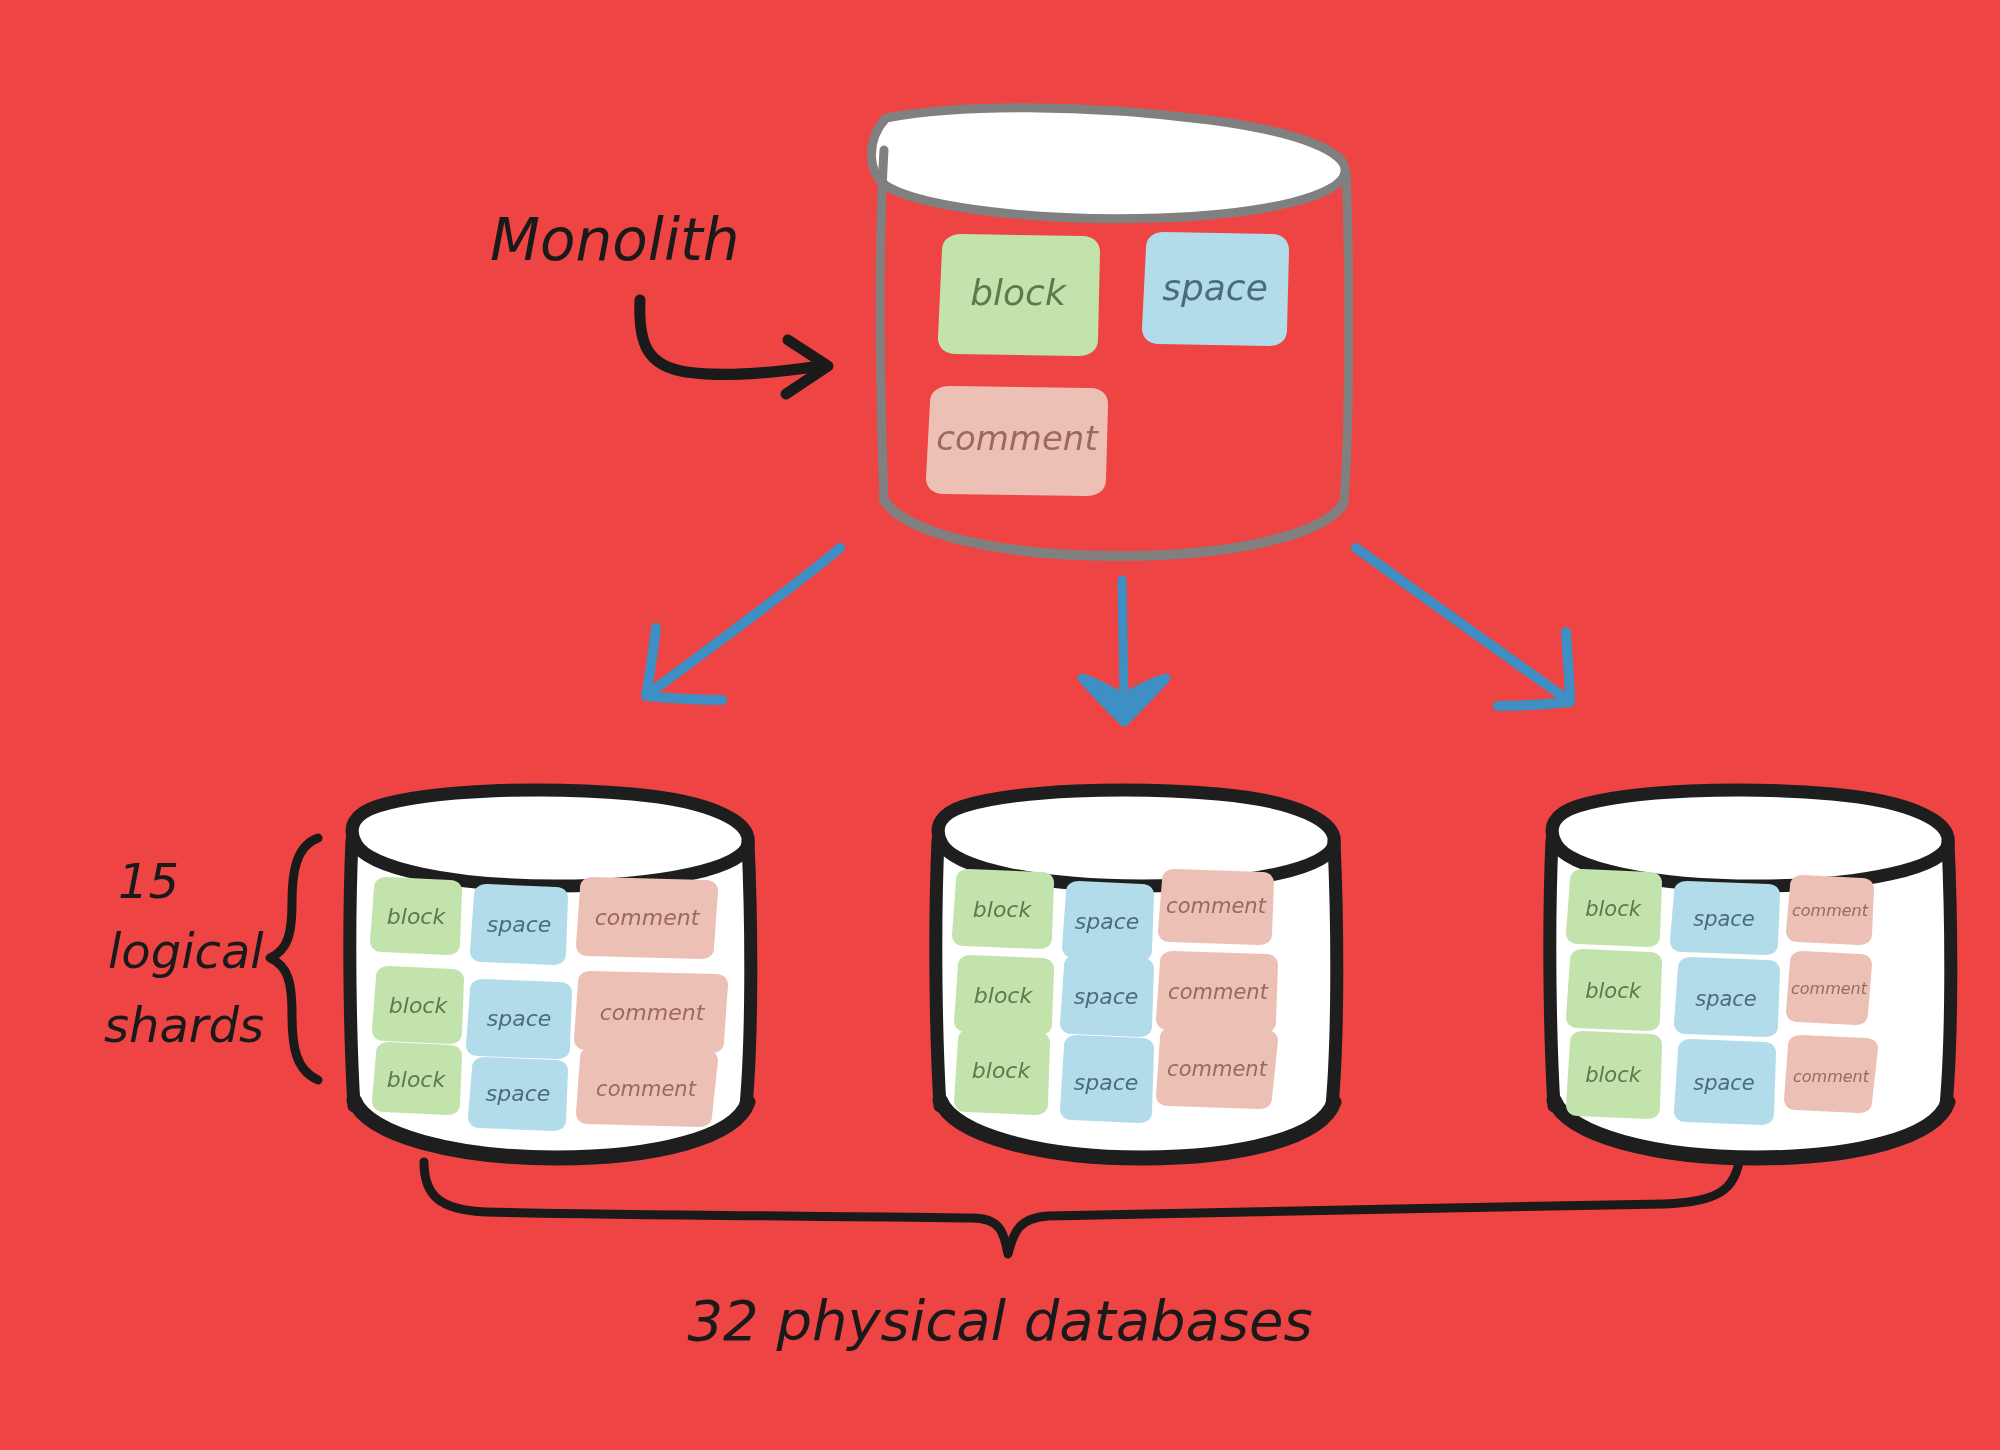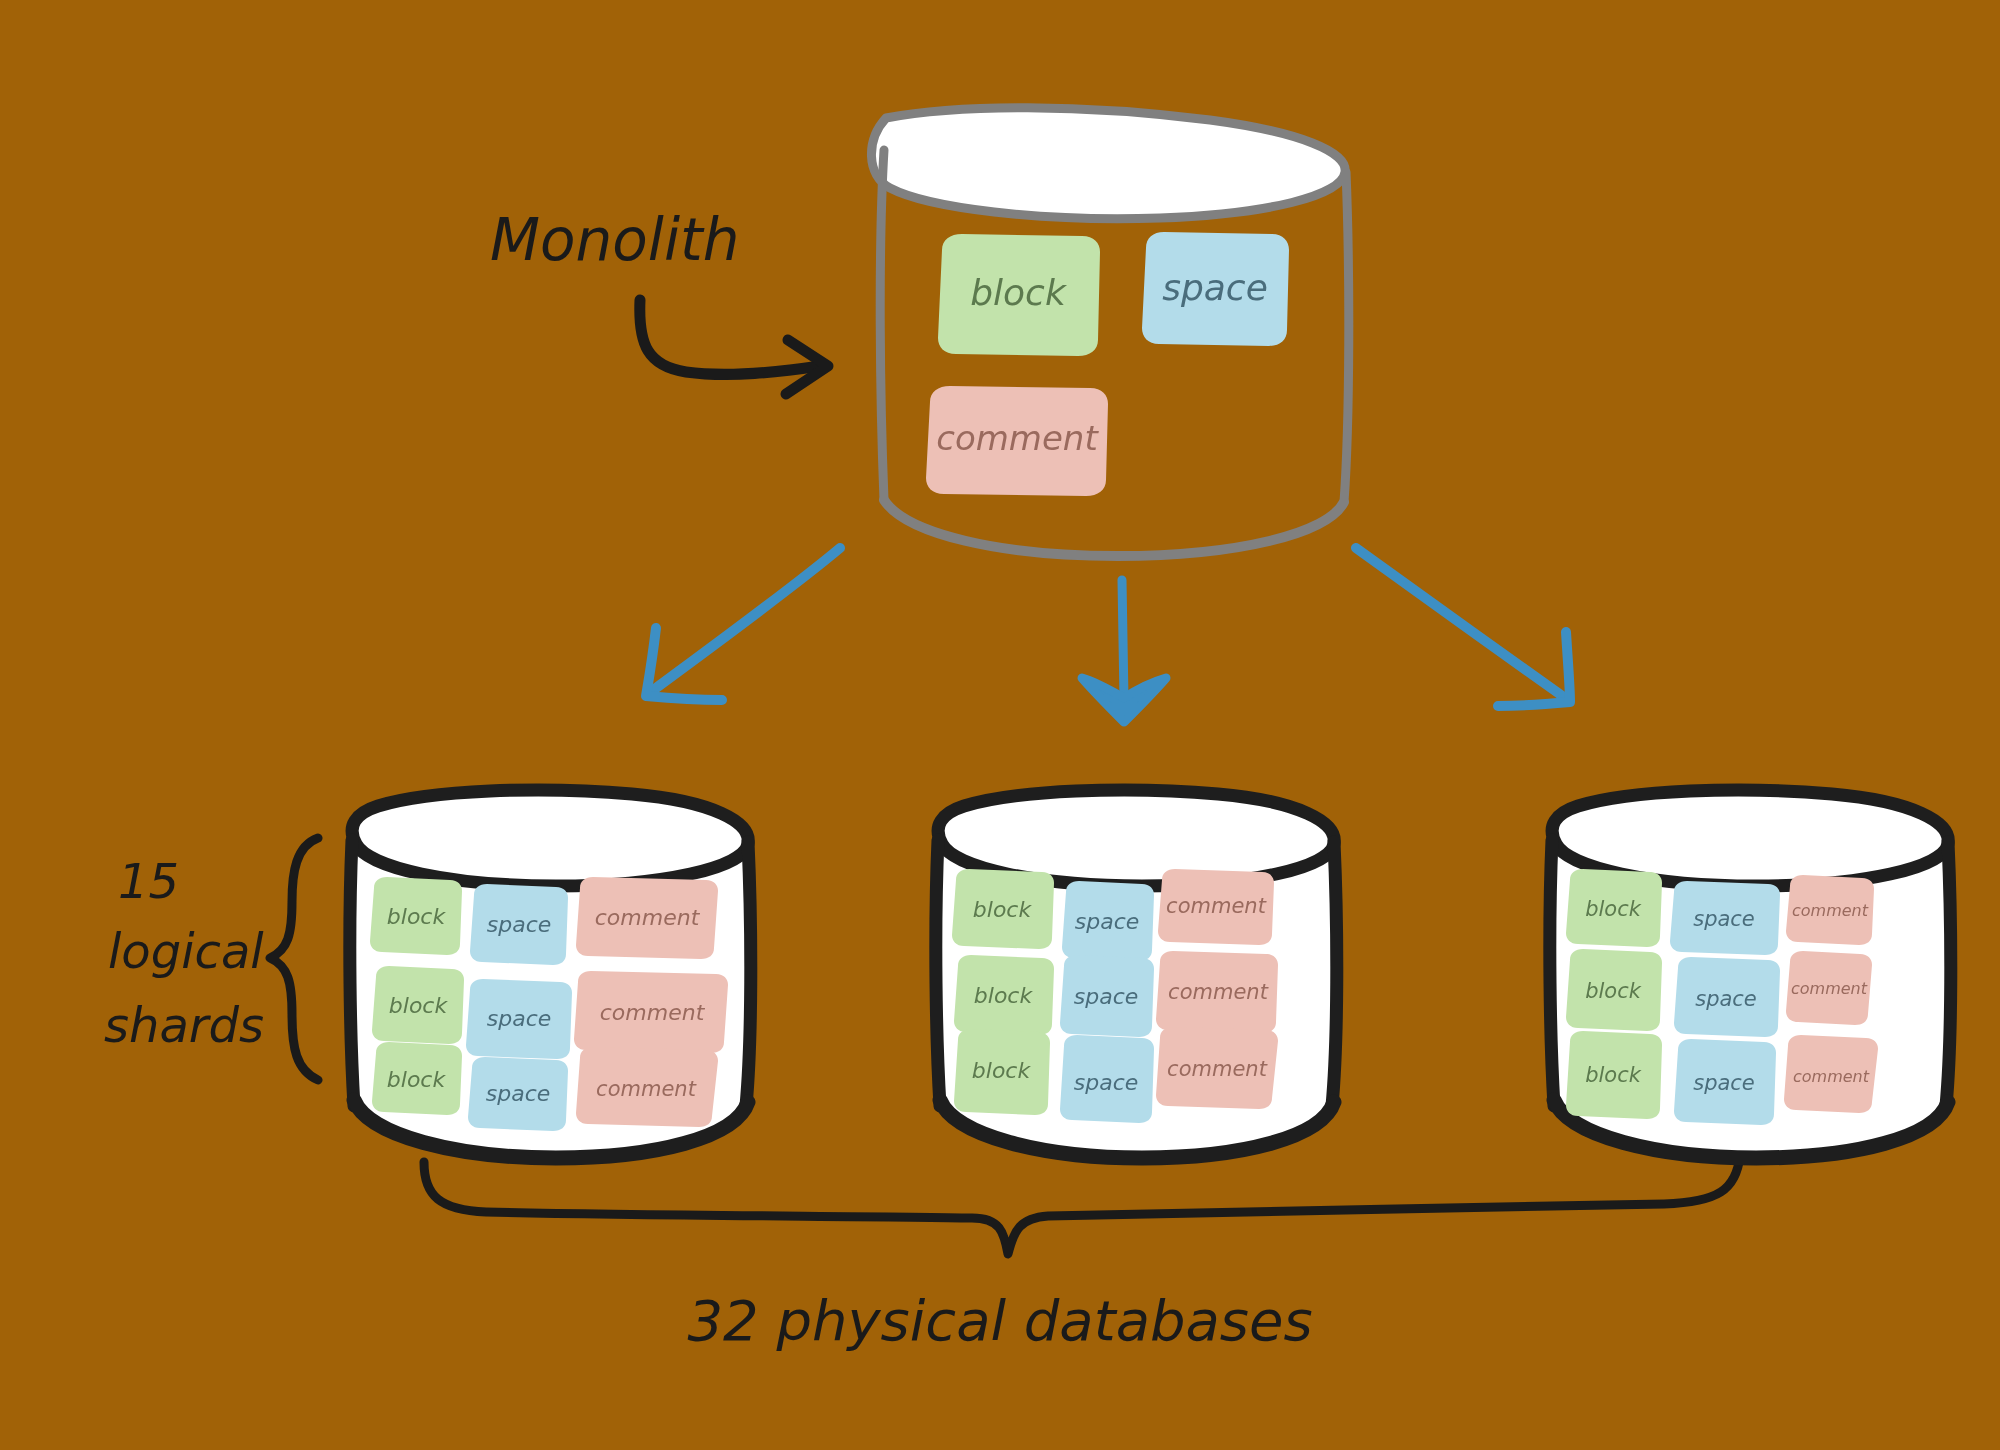--- a/index.html
+++ b/index.html
@@ -10,21 +10,21 @@
   body {
     width: 2000px;
     height: 1450px;
     overflow: hidden;
     font-family: "DejaVu Sans", sans-serif;
   }
   #stage {
     position: relative;
     width: 2000px;
     height: 1450px;
-    background: #a16207;
+    background: #ef4444;
   }
   #stage svg.layer {
     position: absolute;
     left: 0;
     top: 0;
     width: 2000px;
     height: 1450px;
     overflow: visible;
   }
   .hand-text {

